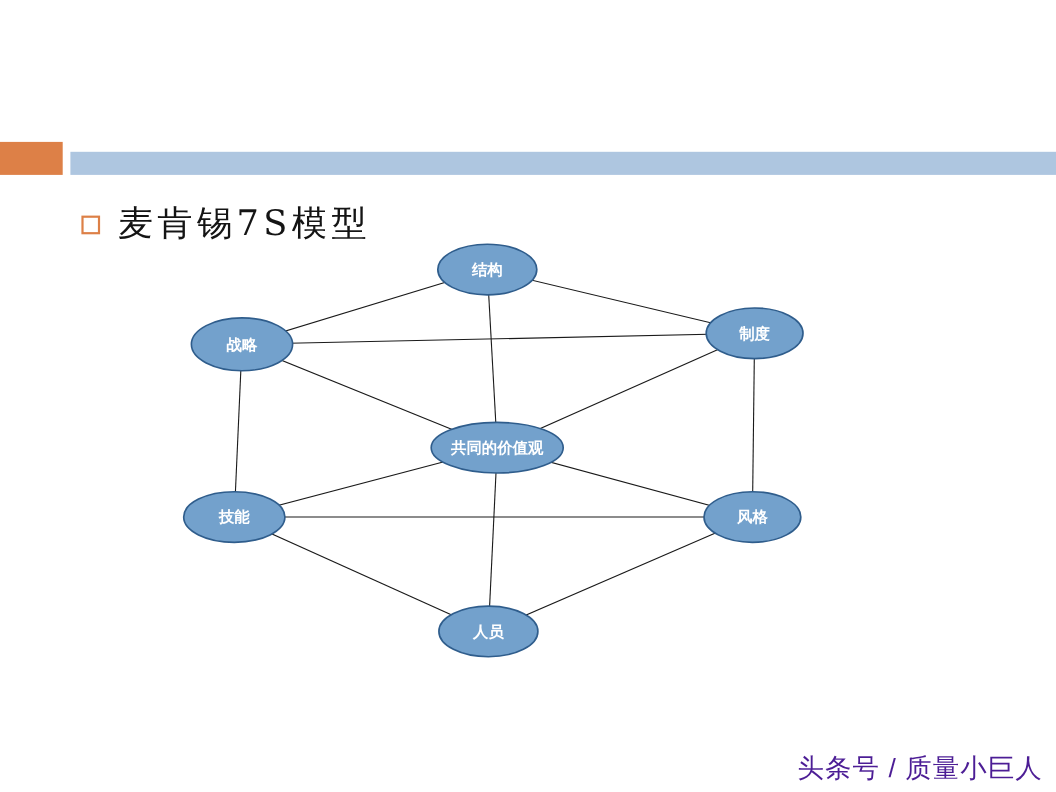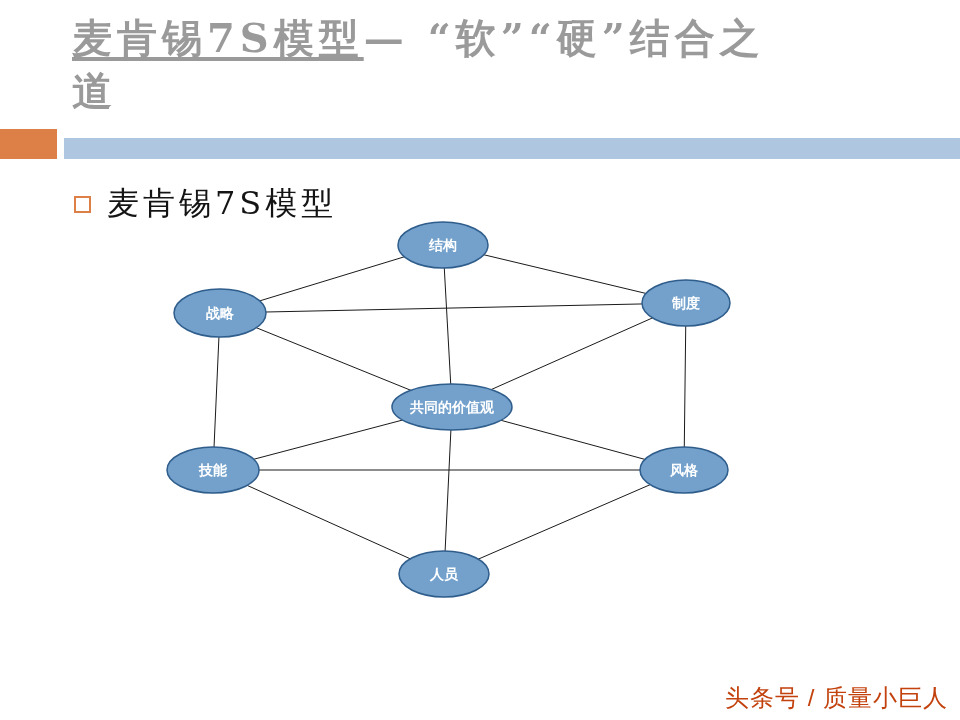--- a/index.html
+++ b/index.html
@@ -69,34 +69,30 @@
     left: 0;
     top: 0;
     width: 960px;
     height: 720px;
   }
   .footer {
     position: absolute;
     right: 12px;
     bottom: 6px;
     font-size: 24px;
-    color: #c2410c;
+    color: #4c1d95;
     letter-spacing: 1px;
     font-family: "Liberation Sans", sans-serif;
   }
 </style>
 </head>
 <body>
 
 <div class="slide">
 
-  <div class="title">
-    <span class="title-main">麦肯锡7S模型</span><span>— “软”“硬”结合之</span>
-    <div>道</div>
-  </div>
 
   <div class="accent-orange"></div>
   <div class="divider-blue"></div>
 
   <div class="bullet-row">
     <span class="bullet-square"></span>
     <span class="bullet-text">麦肯锡7S模型</span>
   </div>
 
   <svg id="diagram" viewBox="0 0 960 720">

